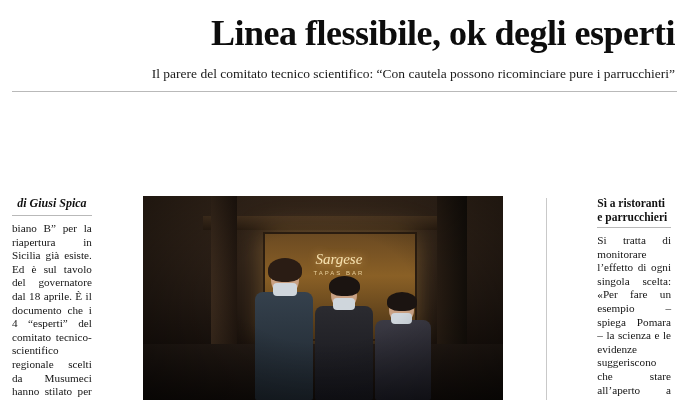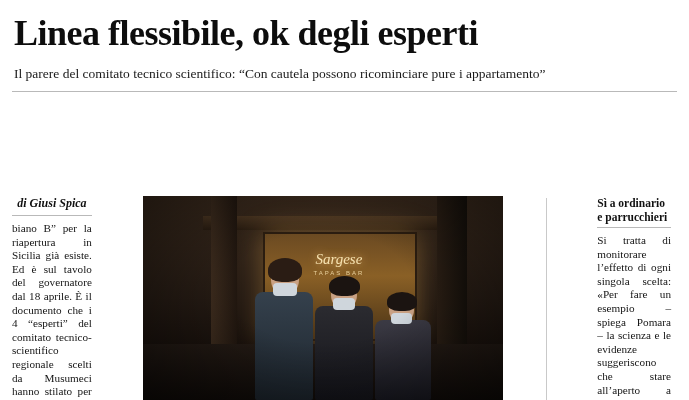--- a/index.html
+++ b/index.html
@@ -17,21 +17,21 @@
   .page {
     position: relative;
     width: 689px;
     height: 400px;
     overflow: hidden;
   }
 
   
   .headline-block {
     padding: 14px 14px 0 14px;
-    text-align: left;
+    text-align: right;
   }
   .headline-line1 {
     font-family: "Liberation Serif", serif;
     font-weight: bold;
     font-size: 36px;
     line-height: 38px;
     letter-spacing: -0.5px;
     color: #0d0d0d;
     white-space: nowrap;
   }
@@ -263,21 +263,21 @@
     margin-top: 2px;
   }
 </style>
 </head>
 <body>
 
 <div class="page">
 
   <div class="headline-block">
     <div class="headline-line1">Linea flessibile, ok degli esperti</div>
-    <div class="subhead">Il parere del comitato tecnico scientifico: “Con cautela possono ricominciare pure i appartamento”</div>
+    <div class="subhead">Il parere del comitato tecnico scientifico: “Con cautela possono ricominciare pure i parrucchieri”</div>
   </div>
   <div class="rule"></div>
 
   <div class="columns">
 
     <div class="col-left">
       <div class="byline">di Giusi Spica</div>
       <div class="byline-rule"></div>
       <div class="body-text">biano B” per la riapertura in Sicilia già esiste. Ed è sul tavolo del governatore dal 18 aprile. È il documento che i 4 “esperti” del comitato tecnico-scientifico regionale scelti da Musumeci hanno stilato per la fase 2 dell’epidemia. Non un cronoprogramma, ma una mappa con una stratificazione del rischio ben più rigida di quella elaborata dal governo nazionale. E soprattutto – afferma Cristoforo Pomara, ordinario di Medicina legale all’università di</div>
     </div>
@@ -312,19 +312,19 @@
           <div class="p-mask"></div>
         </div>
 
         <div class="photo-vignette"></div>
       </div>
     </div>
 
     <div class="vrule"></div>
 
     <div class="col-right">
-      <div class="kicker">Sì a ordinario e parrucchieri</div>
+      <div class="kicker">Sì a ristoranti e parrucchieri</div>
       <div class="kicker-rule"></div>
       <div class="body-text">Si tratta di monitorare l’effetto di ogni singola scelta: «Per fare un esempio – spiega Pomara – la scienza e le evidenze suggeriscono che stare all’aperto a distanza di un metro o oltre ha un rischio bassissimo. Quindi, se si può andare in una villa a prendere aria, si può anche pregare al cimitero o partecipare alla messa all’aperto. Semmai, non ci si scambierà il segno della pace e non ci si stringerà la mano al parco. Non parlare delle case di campagna o al mare: meglio stare lì che in un appartamento». Un ragionamento</div>
     </div>
 
   </div>
 </div>
 
 </body></html>

